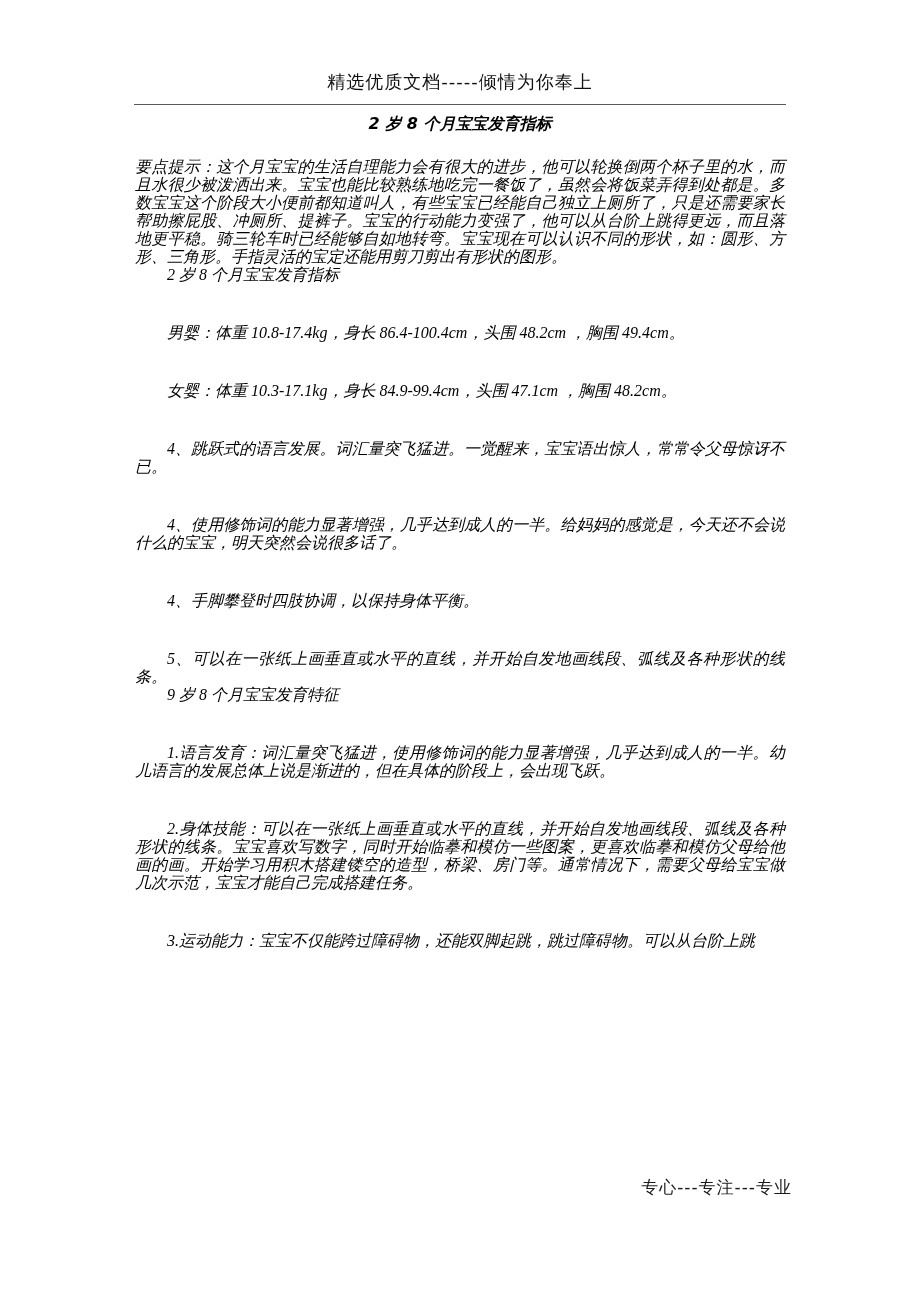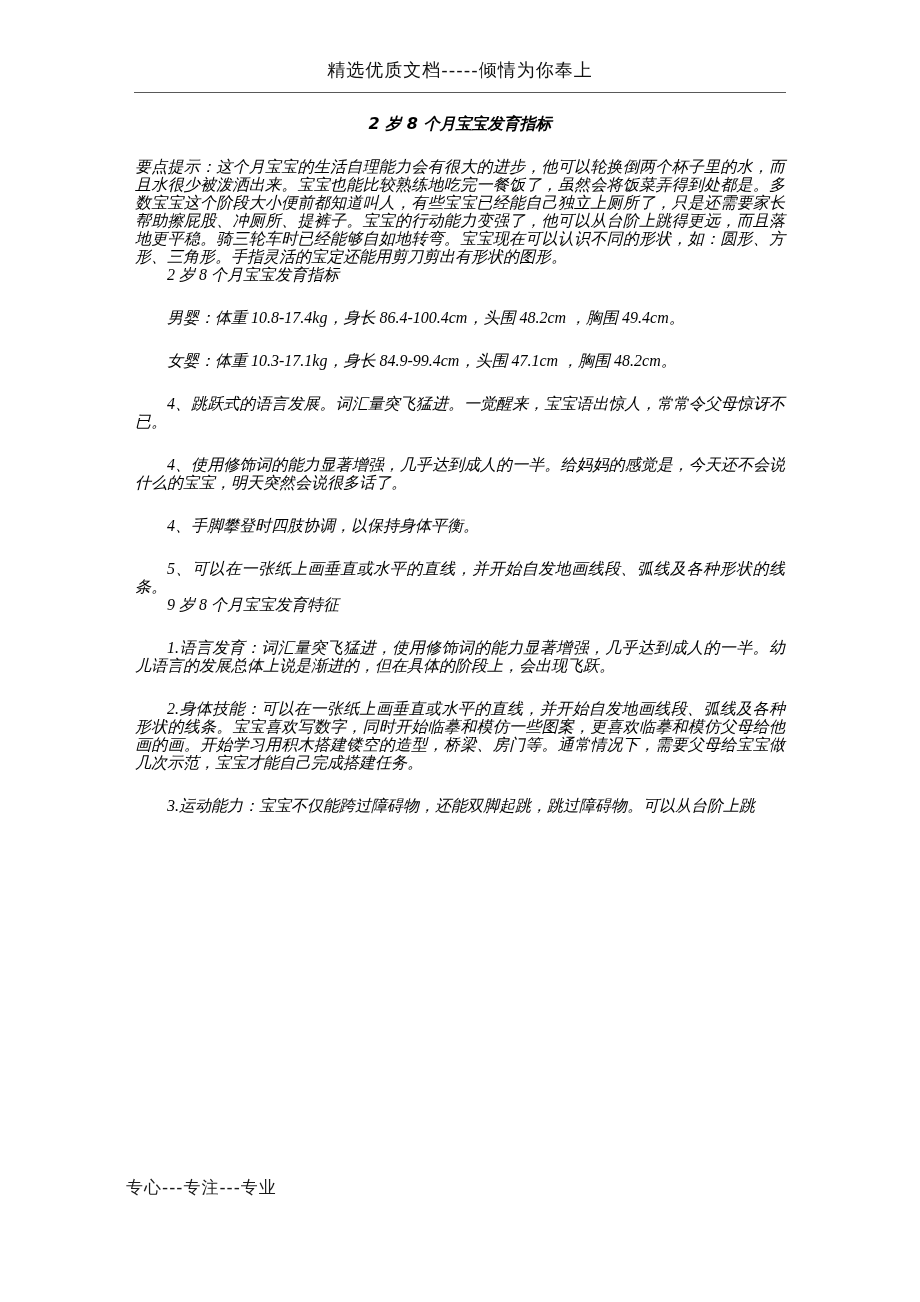--- a/index.html
+++ b/index.html
@@ -11,21 +11,21 @@
     position: relative;
     width: 920px;
     height: 1302px;
     background: #ffffff;
     overflow: hidden;
     font-family: "Liberation Serif", "DejaVu Serif", serif;
     color: #000000;
   }
   .header {
     position: absolute;
-    top: 58px;
+    top: 70px;
     left: 134px;
     width: 652px;
     text-align: center;
   }
   .header-text {
     font-family: "DejaVu Sans", "Liberation Sans", sans-serif;
     font-size: 18px;
     letter-spacing: 1px;
     color: #111111;
     padding-bottom: 10px;
@@ -46,27 +46,27 @@
     line-height: 27px;
     margin: 0 0 21px 0;
   }
   .para {
     font-size: 16px;
     line-height: 18px;
     text-align: justify;
     margin: 0;
   }
   .para.indent { text-indent: 2em; }
-  .para.gap { margin-top: 25px; }
+  .para.gap { margin-top: 40px; }
   .footer {
     position: absolute;
     top: 1176px;
-    left: 126px;
+    left: 142px;
     width: 650px;
-    text-align: left;
+    text-align: right;
     font-family: "DejaVu Sans", "Liberation Sans", sans-serif;
     font-size: 17px;
     letter-spacing: 1px;
     color: #1a1a1a;
   }
 </style>
 </head>
 <body>
 
 <div class="page">

